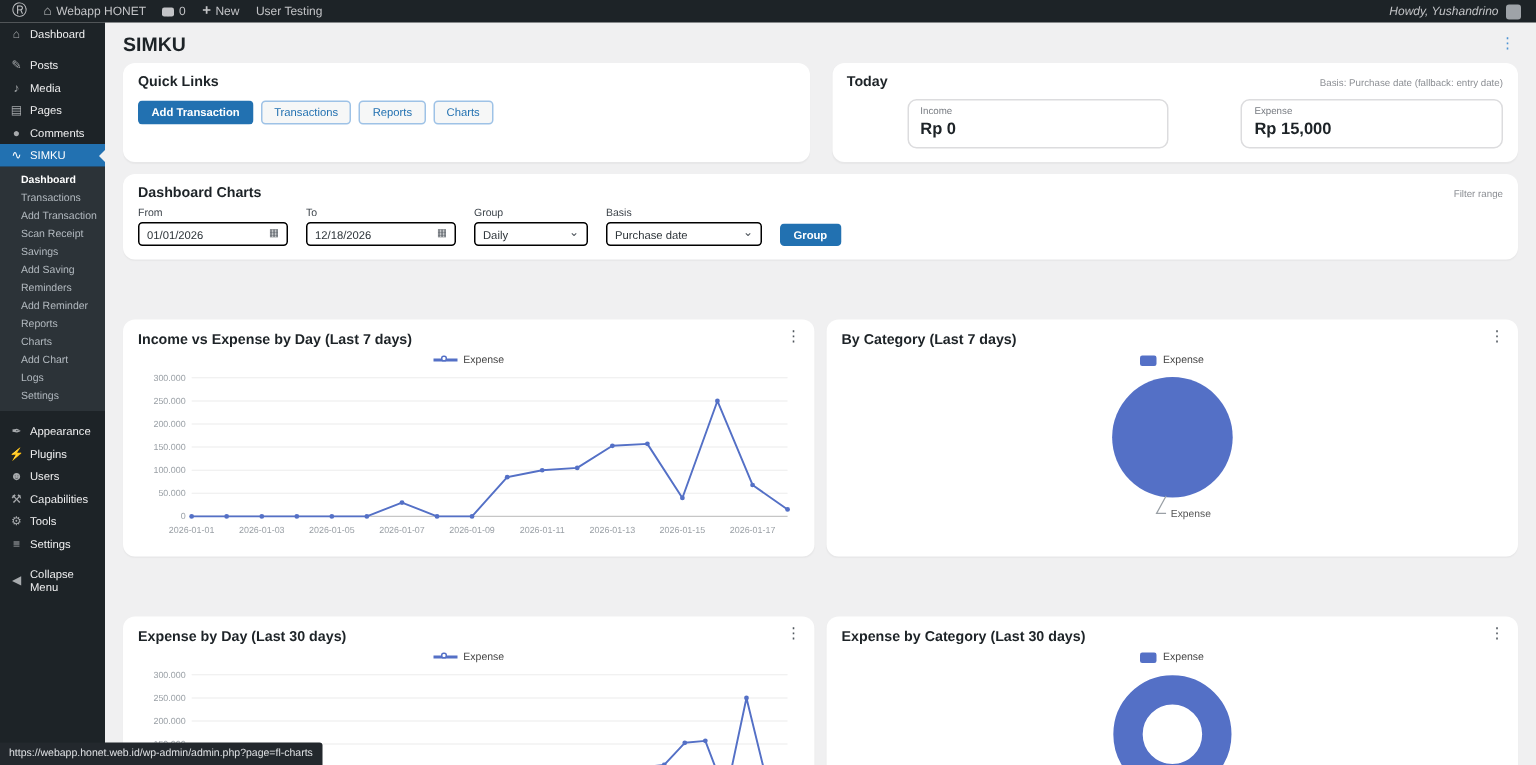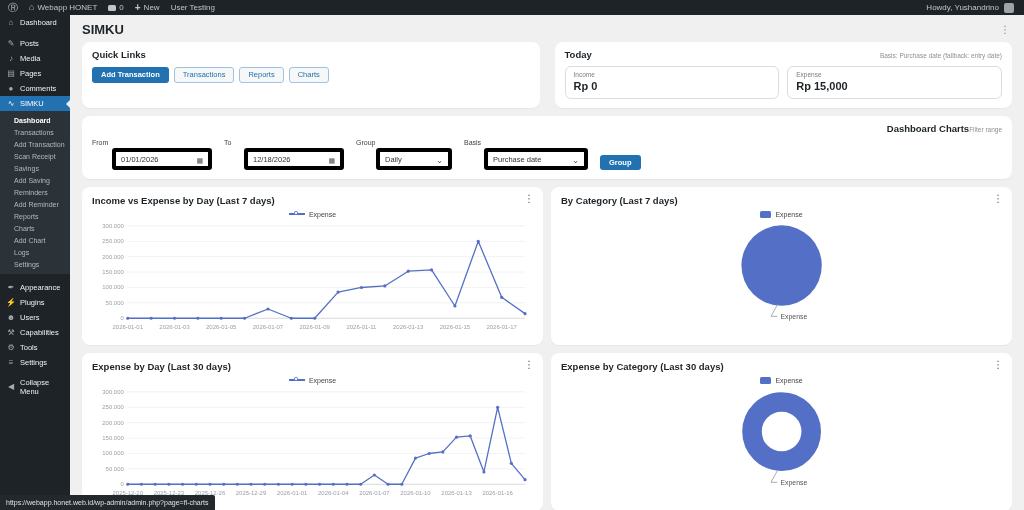--- a/index.html
+++ b/index.html
@@ -9,21 +9,21 @@
   
   #adminbar { position:absolute; top:0; left:0; width:1024px; height:15px; background:#1d2327;
     display:flex; align-items:center; color:#c3c4c7; font-size:8px; z-index:30; }
   #adminbar .ab-left { display:flex; align-items:center; gap:11px; padding-left:8px; flex:1; }
   #adminbar .ab-item { display:flex; align-items:center; gap:3px; cursor:pointer; }
   .wp-logo { font-size:10px; line-height:10px; color:#c3c4c7; }
   .home-ico { font-size:9px; line-height:9px; }
   .bubble { width:8px; height:6px; background:#c3c4c7; border-radius:1.5px; position:relative; }
   .bubble::after { content:""; position:absolute; left:1.5px; bottom:-2px; border:2px solid transparent; border-top-color:#c3c4c7; }
   .plus { font-size:10px; font-weight:bold; line-height:8px; }
-  #adminbar .ab-right { display:flex; align-items:center; gap:5px; padding-right:10px; }
+  #adminbar .ab-right { display:flex; align-items:center; gap:5px; padding-right:10px;font-style:italic; }
   .avatar { width:10px; height:10px; background:#9ea3a8; border-radius:2px; }
 
   
   #sidebar { position:absolute; top:15px; left:0; width:70px; height:495px; background:#1d2327; z-index:20; }
   .menu-item { display:flex; align-items:center; gap:4px; height:15px; padding-left:6px;
     color:#f0f0f1; font-size:7.5px; cursor:pointer; position:relative; }
   .menu-item .mi-icon { width:10px; text-align:center; color:#a7aaad; font-size:8px; }
   .menu-item.sep { margin-top:6px; }
   .menu-item.active-parent { background:#2271b1; color:#fff; }
   .menu-item.active-parent .mi-icon { color:#fff; }
@@ -48,41 +48,41 @@
   .row1 .card { flex:1; padding:7px 10px 9px; min-height:55px; }
   .card-title { font-size:9.5px; font-weight:bold; color:#1d2327; }
   .ql-buttons { display:flex; gap:5px; margin-top:7px; }
   .btn { font-size:7.5px; border-radius:3px; padding:3px 8px; cursor:pointer; line-height:1; border:1px solid transparent; }
   .btn-primary { background:#2271b1; color:#fff; font-weight:bold; }
   .btn-secondary { background:#f6f7f7; color:#2271b1; border-color:#9ec2e6; }
 
   .today-head { display:flex; justify-content:space-between; align-items:baseline; }
   .muted-note { font-size:6.5px; color:#8c8f94; }
   .today-cards { display:flex; gap:8px; margin-top:6px; }
-  .mini-card { flex:1; border:1px solid #dcdcde; border-radius:6px; padding:4px 8px 6px; background:#fff; }
+  .mini-card { flex:1; border:1px solid #dcdcde; border-radius:6px; padding:4px 8px 6px; background:#fff;margin-left:40px; }
   .mini-label { font-size:6.5px; color:#787c82; }
   .mini-value { font-size:11px; font-weight:bold; color:#1d2327; margin-top:2px; }
 
   .row2 { margin-top:8px; }
   .row2 .card { padding:7px 10px 9px; }
-  .filters-head { display:flex; justify-content:flex-end; align-items:baseline; }
+  .filters-head { display:flex; justify-content:space-between; align-items:baseline; }
   .filter-row { display:flex; gap:12px; margin-top:5px; align-items:flex-end; }
   .fgroup { display:flex; flex-direction:column; gap:2px; }
   .flabel { font-size:7px; color:#3c434a; }
-  .field { display:flex; align-items:flex-end; justify-content:space-between; gap:6px;
-    border:4px solid #000000; border-radius:3px; background:#fff; padding:2.5px 5px;
-    font-size:7.5px; color:#2c3338; cursor:pointer;margin-left:20px; }
+  .field { display:flex; align-items:flex-start; justify-content:space-between; gap:6px;
+    border:1px solid #000000; border-radius:3px; background:#fff; padding:2.5px 5px;
+    font-size:7.5px; color:#2c3338; cursor:pointer; }
   .field.date { width:100px; }
   .field.sel-s { width:76px; }
   .field.sel-m { width:104px; }
   .f-ico { color:#50575e; font-size:7px; line-height:7px; }
   .chev { color:#50575e; font-size:8px; line-height:6px; }
 
   .charts-grid { display:grid; grid-template-columns:1fr 1fr; gap:8px; margin-top:8px; }
-  .chart-card { height:158px; padding:8px 10px; position:relative; }
+  .chart-card { height:158px; padding:8px 10px; position:relative;margin-top:32px; }
   .chart-kebab { position:absolute; top:7px; right:9px; }
   .legend { display:flex; justify-content:center; align-items:center; gap:4px; margin-top:3px; height:10px; }
   .legend-label { font-size:7px; color:#464646; }
   .lg-line { width:16px; height:1.5px; background:#5470c6; position:relative; }
   .lg-circ { position:absolute; left:5.5px; top:-2px; width:3.5px; height:3.5px; border:1.3px solid #5470c6; border-radius:50%; background:#fff; }
   .lg-rect { width:11px; height:7px; background:#5470c6; border-radius:1.5px; }
   .plot-wrap { width:100%; display:flex; justify-content:center; }
   svg.line-plot { width:100%; height:114px; display:block; }
   svg.pie-plot { height:110px; display:block; }
 

